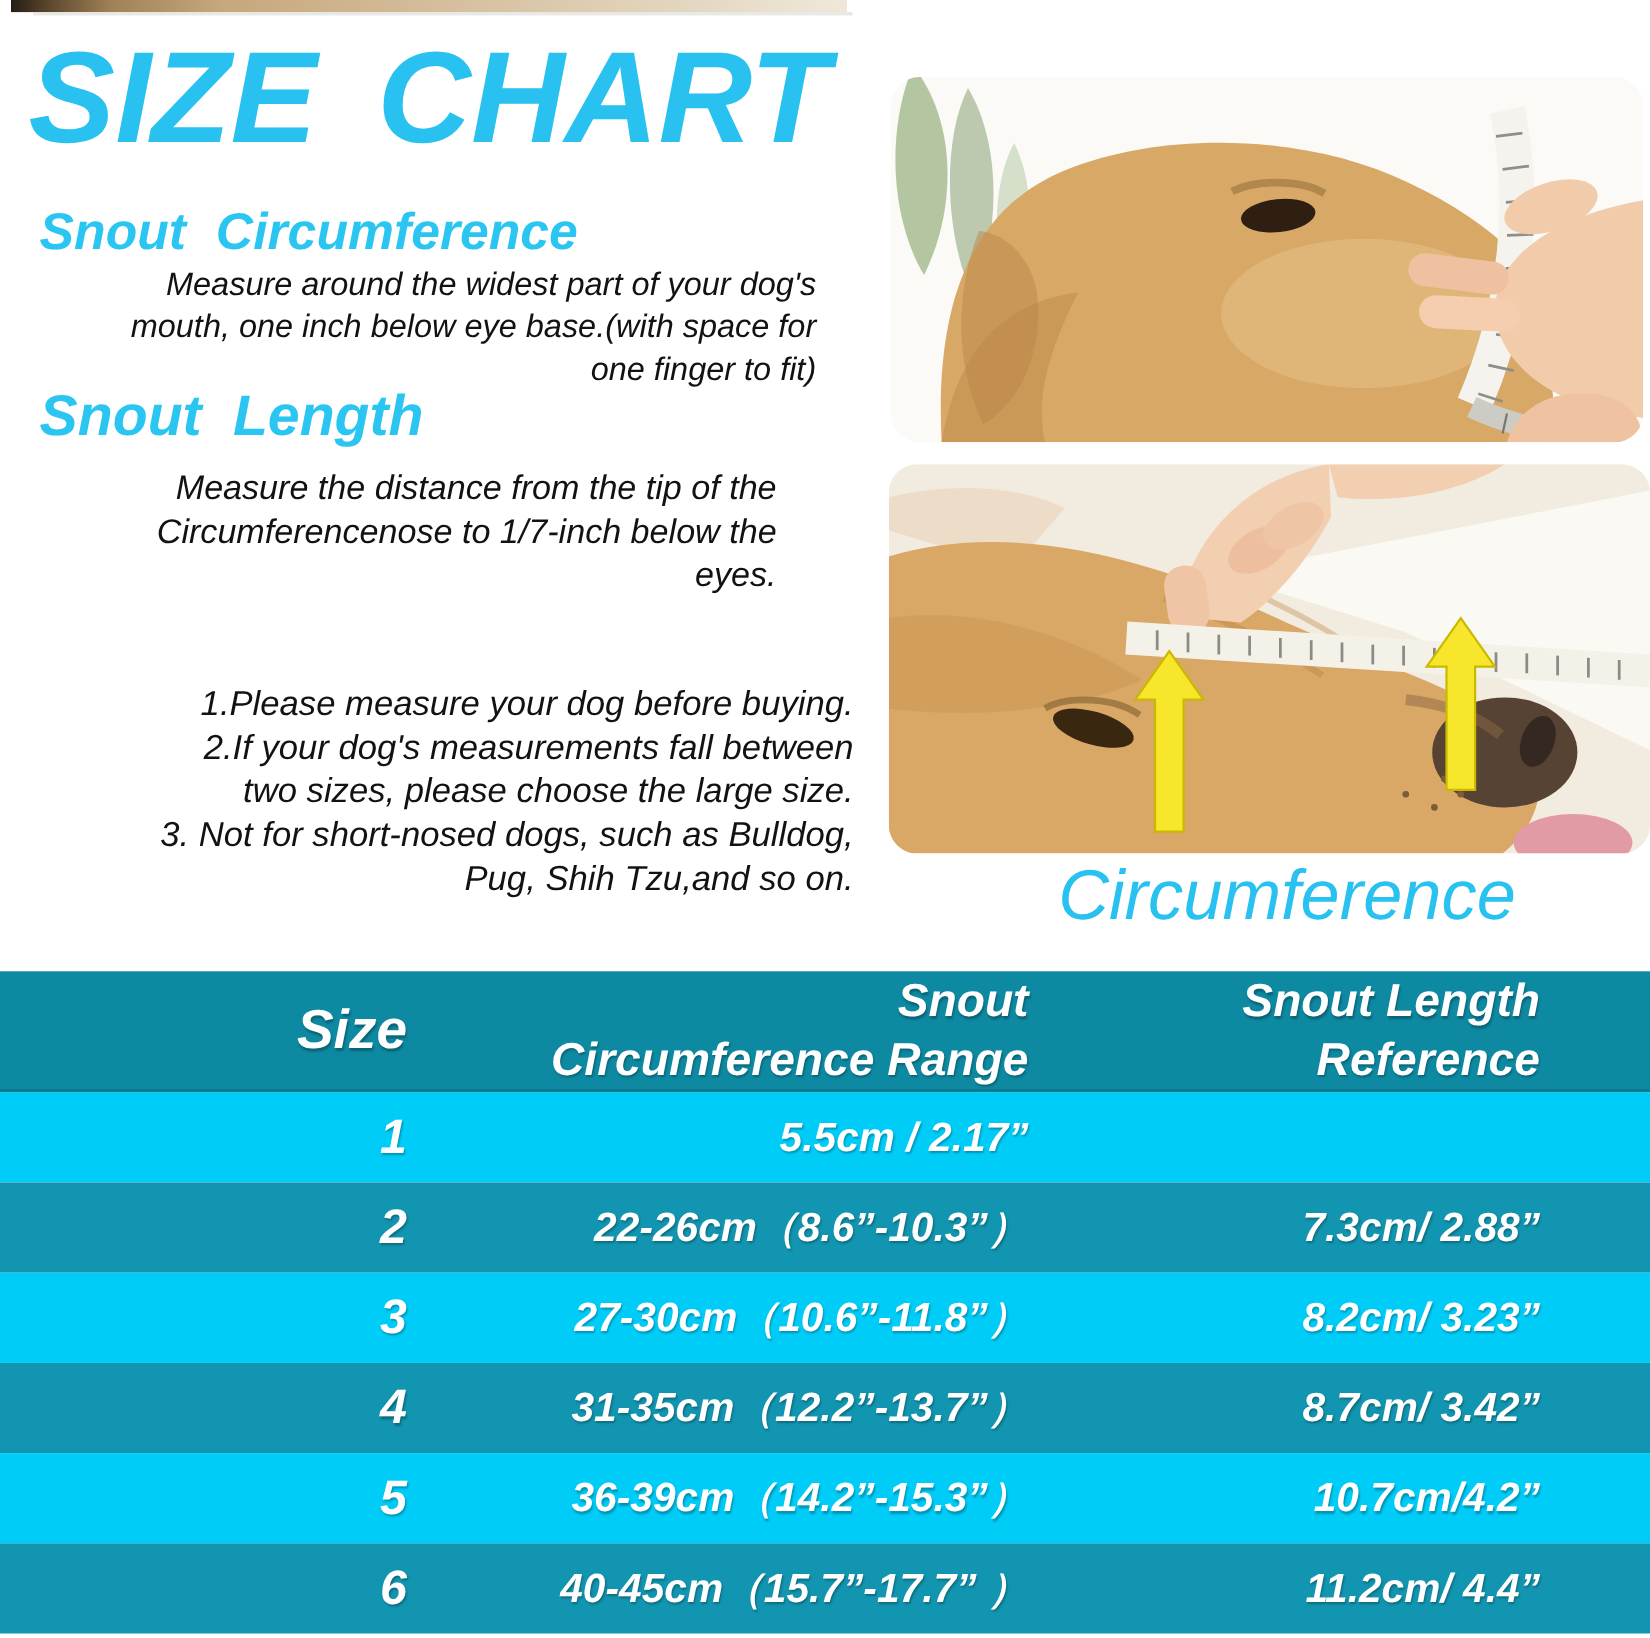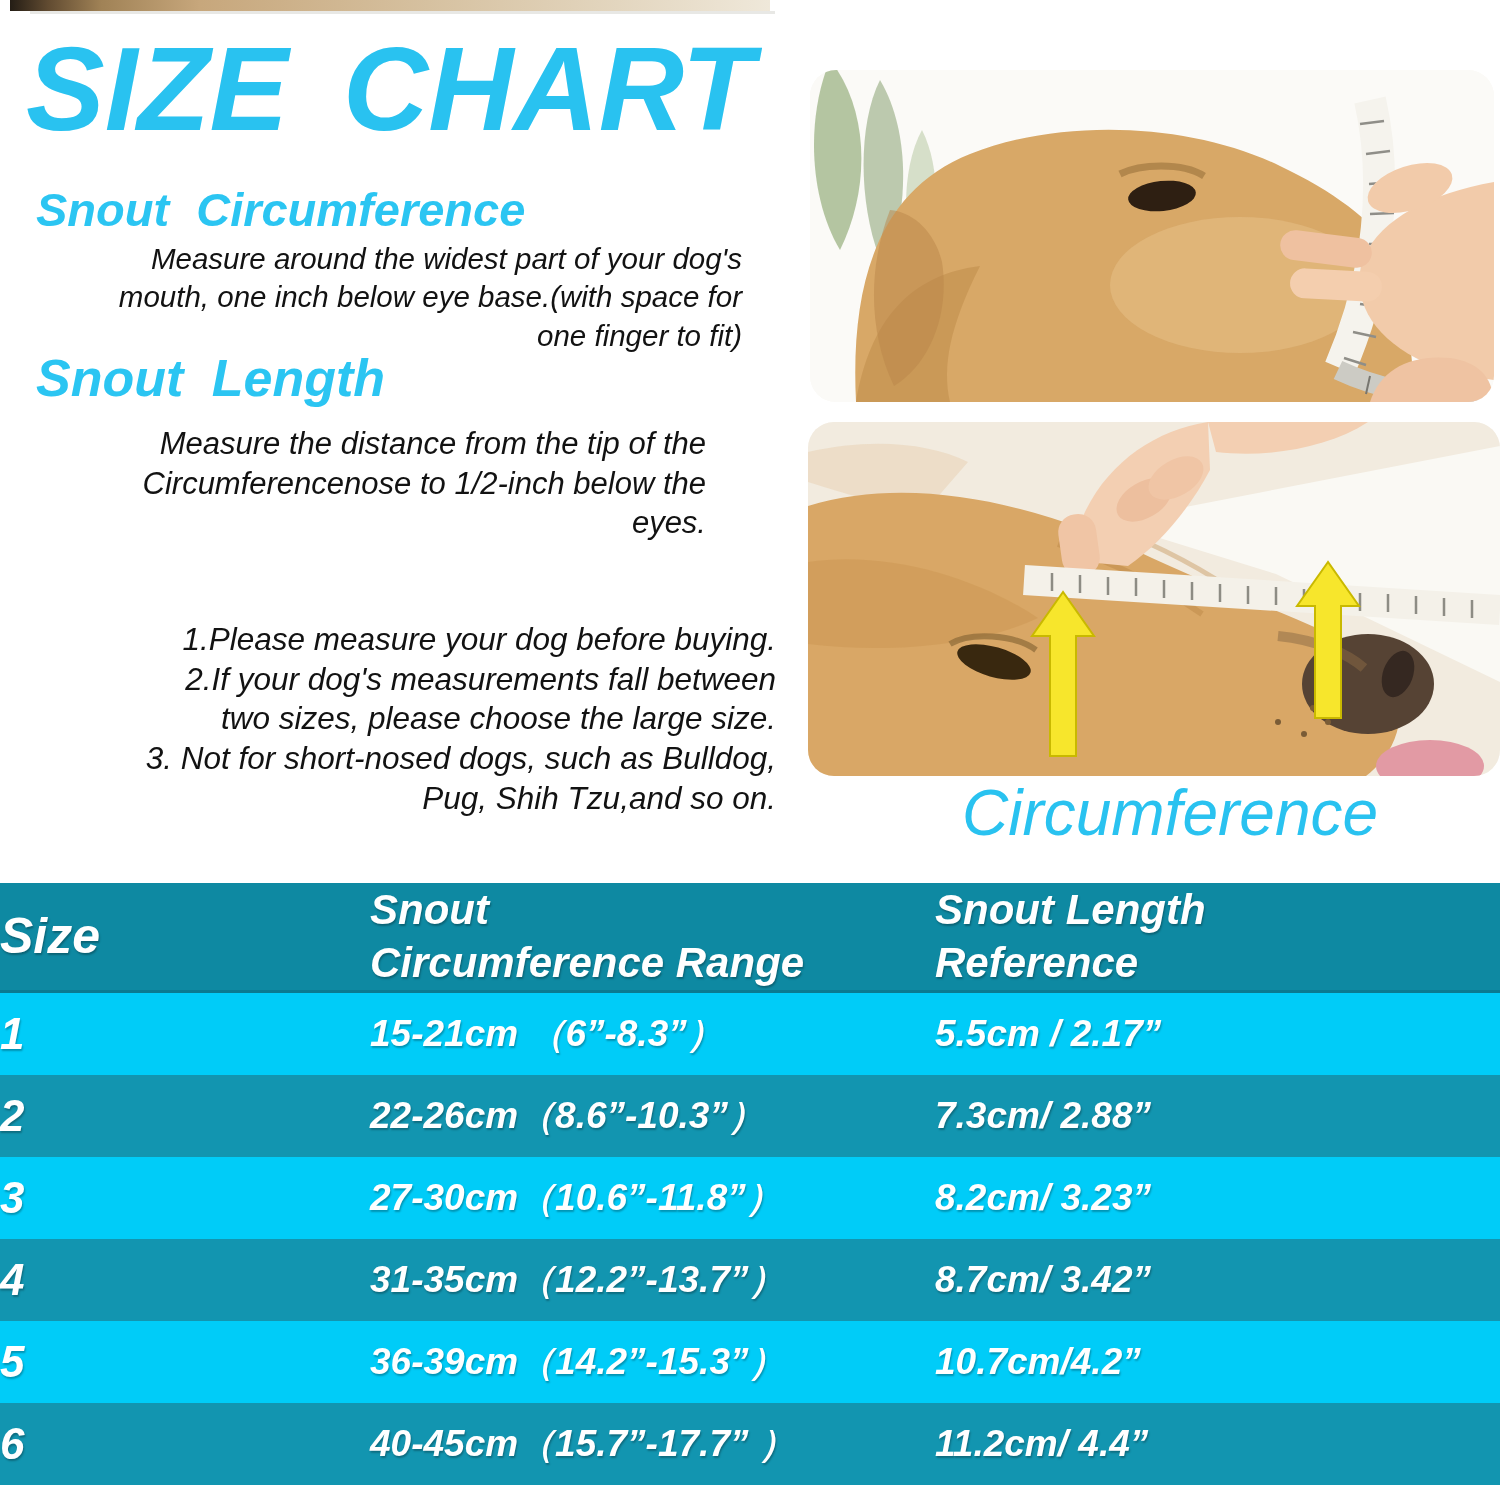--- a/index.html
+++ b/index.html
@@ -31,21 +31,21 @@
   .caption{position:absolute;left:808px;top:764px;width:692px;margin:16px;text-align:center;
            font-size:64px;font-weight:400;color:#29C2F0;line-height:1.05;}
 
   
   .size-table{position:absolute;left:0;top:883px;width:1500px;}
   .t-head,.t-row{display:grid;grid-template-columns:370px 565px 465px 100px;align-items:center;}
   .t-head{height:107px;background:#0E89A2;border-bottom:3px solid #0A7A90;}
   .t-row{height:82px;}
   .row-light{background:#00CCF8;}
   .row-dark{background:#1295B0;}
-  .th,.td{color:#ffffff;font-weight:700;text-align:left;
+  .th,.td{color:#ffffff;font-weight:700;text-align:right;
           text-shadow:1px 2px 2px rgba(0,0,0,0.28);}
   .th{font-size:42px;line-height:1.25;white-space:pre-line;}
   .th-size{font-size:50px;}
   .td{font-size:37px;}
   .td-size{font-size:44px;}
 </style>
 </head>
 <body>
 
 <div class="page">
@@ -55,21 +55,21 @@
 
   <h1 class="title">SIZE CHART</h1>
 
   <h2 class="sec-h h-circ">Snout Circumference</h2>
   <p class="para p-circ">Measure around the widest part of your dog's
 mouth, one inch below eye base.(with space for
 one finger to fit)</p>
 
   <h2 class="sec-h h-len">Snout Length</h2>
   <p class="para p-len">Measure the distance from the tip of the
-Circumferencenose to 1/2-inch below the
+Circumferencenose to 1/7-inch below the
 eyes.</p>
 
   <p class="para p-att">1.Please measure your dog before buying.
 2.If your dog's measurements fall between
 two sizes, please choose the large size.
 3. Not for short-nosed dogs, such as Bulldog,
 Pug, Shih Tzu,and so on.</p>
 
   <div class="photo photo-1">
     <svg viewBox="0 0 684 332" xmlns="http://www.w3.org/2000/svg">
@@ -183,21 +183,20 @@
       <div class="th th-size">Size</div>
       <div class="th">Snout
 Circumference Range</div>
       <div class="th">Snout Length
 Reference</div>
       <div></div>
     </div>
 
     <div class="t-row row-light">
       <div class="td td-size">1</div>
-      <div class="td">15-21cm （6”-8.3”）</div>
       <div class="td">5.5cm / 2.17”</div>
       <div></div>
     </div>
     <div class="t-row row-dark">
       <div class="td td-size">2</div>
       <div class="td">22-26cm（8.6”-10.3”）</div>
       <div class="td">7.3cm/ 2.88”</div>
       <div></div>
     </div>
     <div class="t-row row-light">

